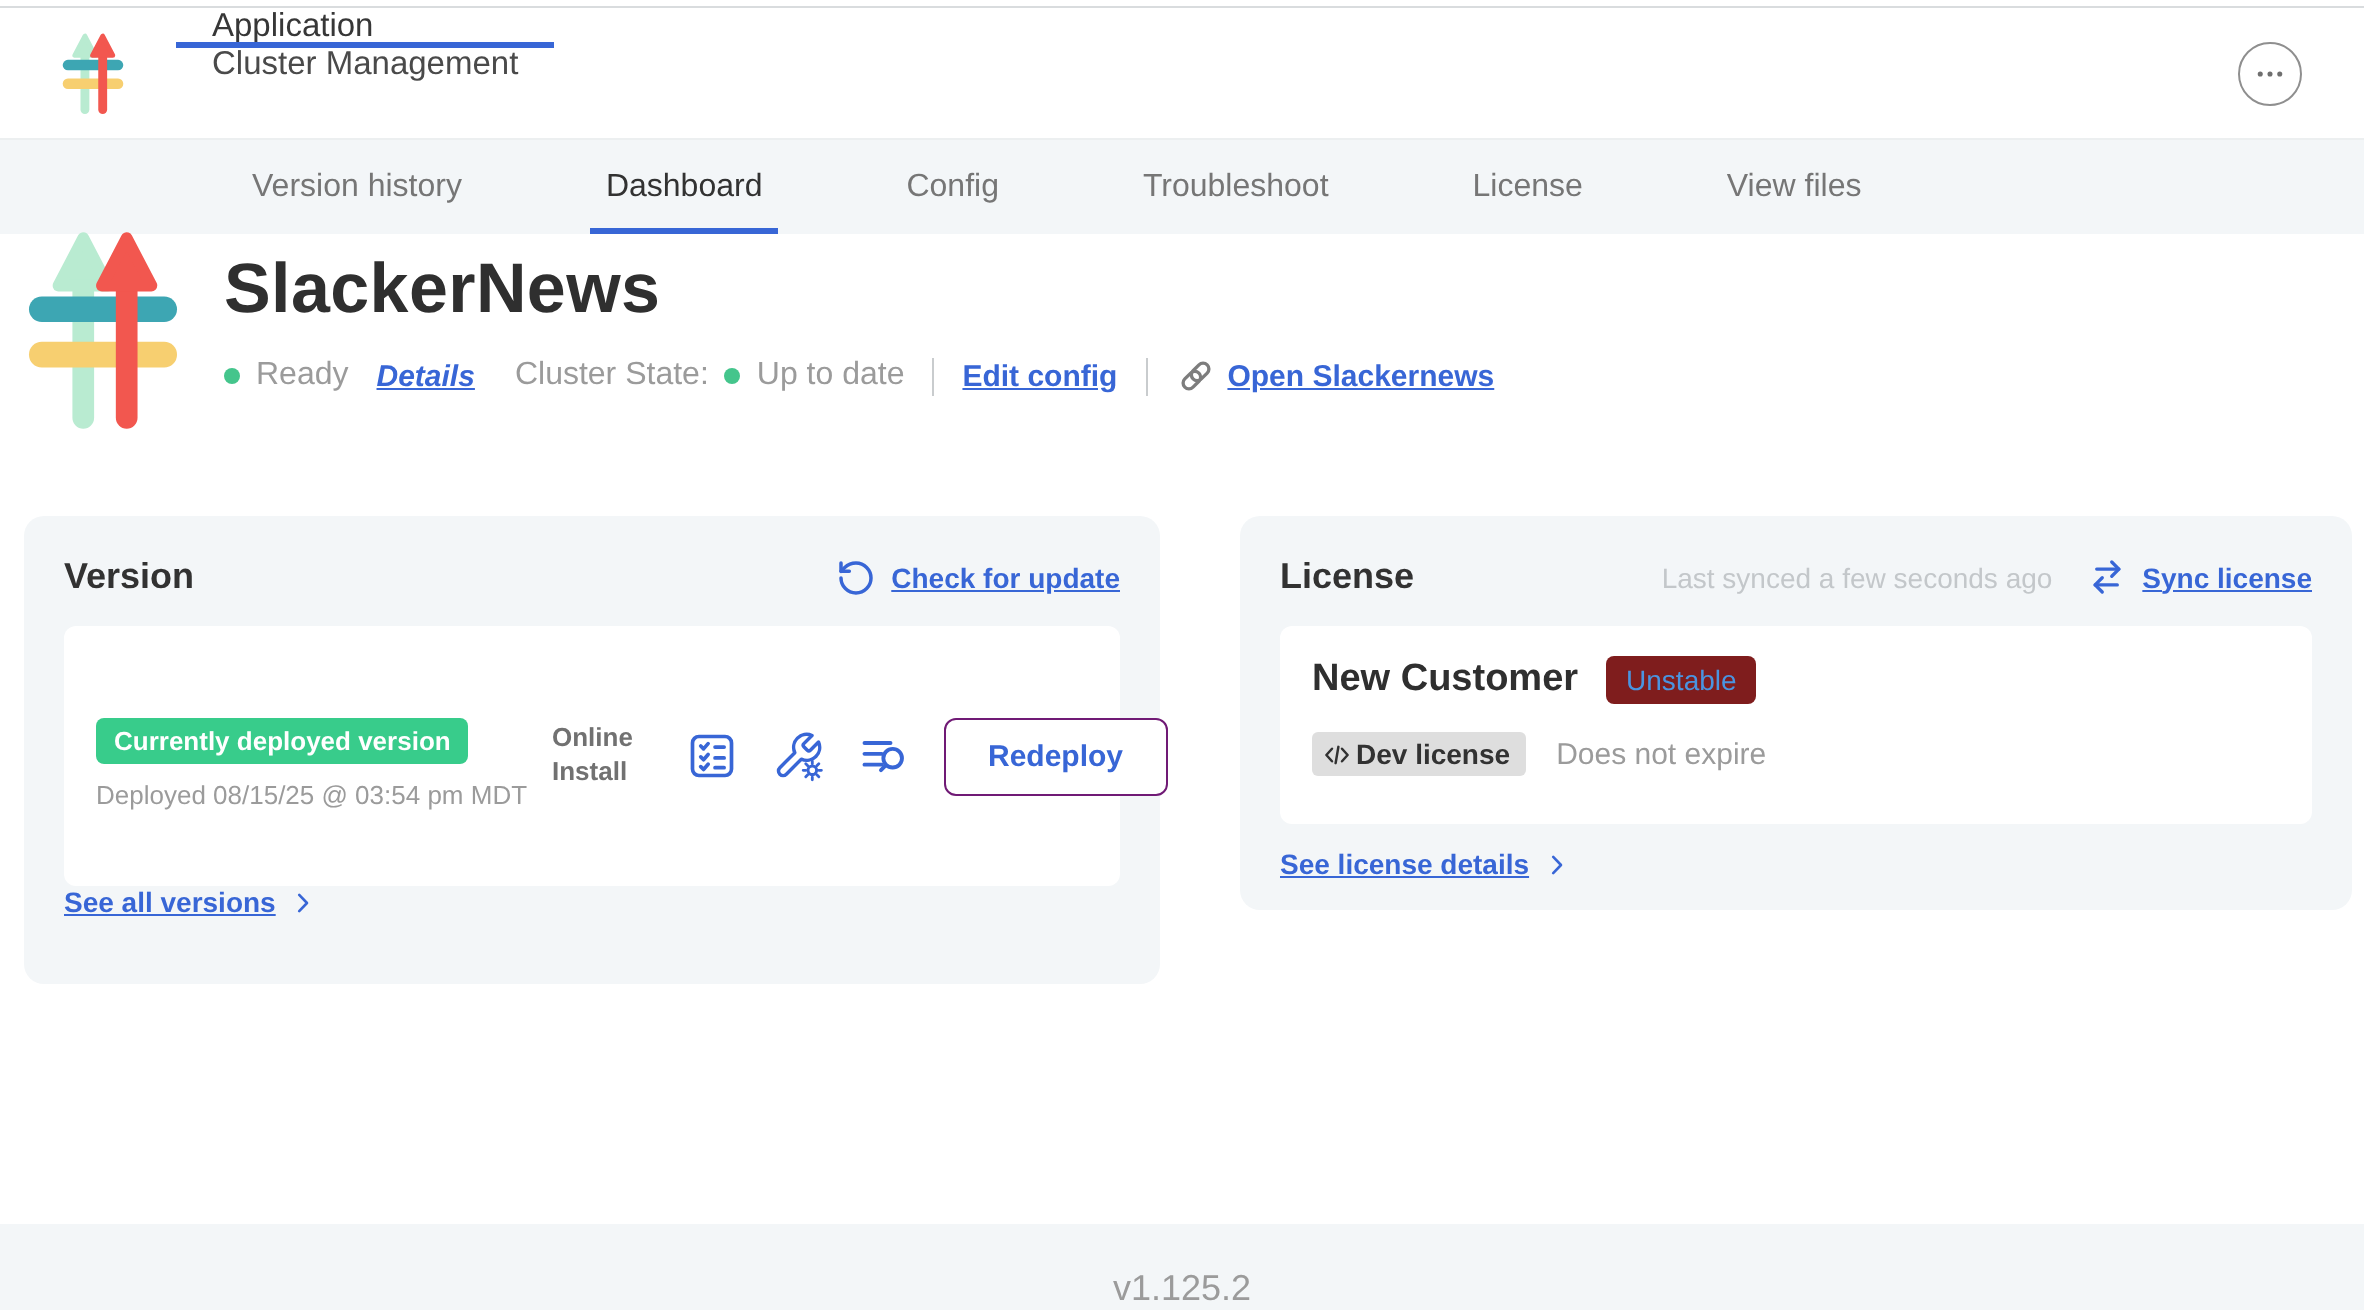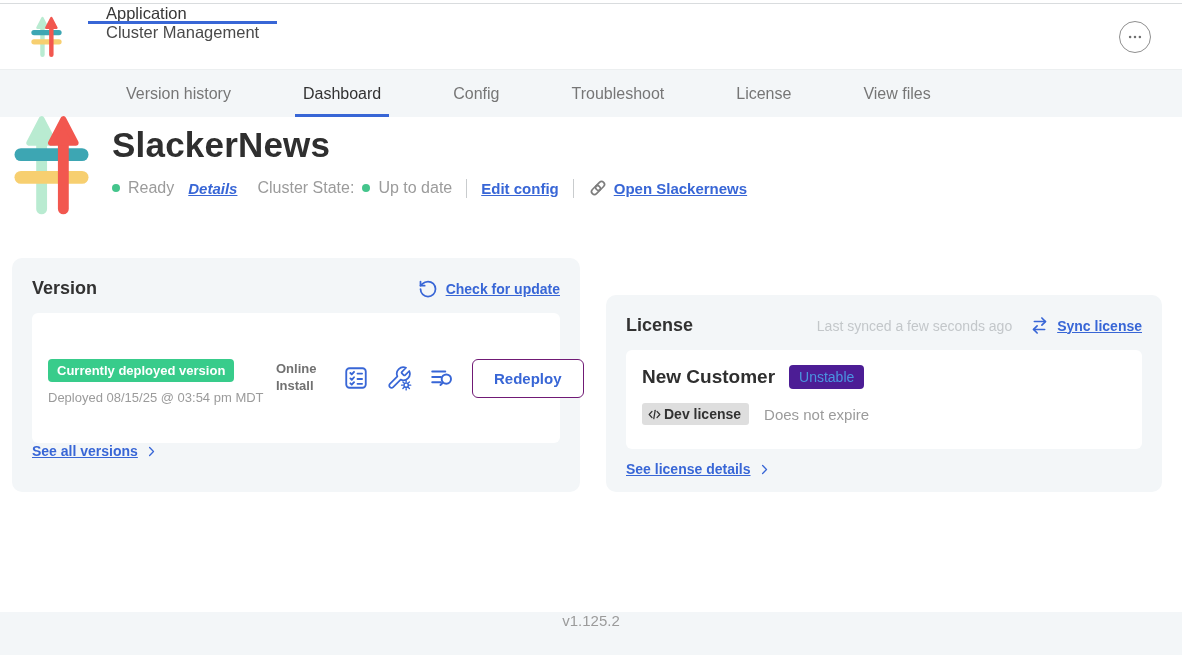--- a/index.html
+++ b/index.html
@@ -56,21 +56,21 @@
   .dot { width:8px; height:8px; border-radius:50%; background:#44c58c; flex:0 0 auto; }
   .status-row > * { margin-right:0; }
   .gap8 { margin-left:8px; } .gap14 { margin-left:14px;font-style:italic; } .gap20 { margin-left:20px; }
   .link { color:#3866d6; text-decoration:underline; font-weight:700; cursor:pointer; }
   .link.sm { font-size:15px; }
   .link.md { font-size:14px; }
   .vdiv { width:1px; height:19px; background:#c9ccce; margin:0 14px; }
   .openlink-icon { margin-right:6px; display:flex; }
 
   
-  .cards { position:absolute; top:258px; left:12px; display:flex; gap:26px; align-items:flex-end; }
+  .cards { position:absolute; top:258px; left:12px; display:flex; gap:40px; align-items:flex-start; }
   .card { background:#f3f6f8; border-radius:10px; padding:20px; }
   .version-card { width:568px; height:234px; }
   .license-card { width:556px; height:197px; }
   .card-header { display:flex; align-items:center; height:21px; }
   .card-title { font-size:18px; font-weight:700; color:#323232; }
   .header-right { margin-left:auto; display:flex; align-items:center; gap:8px; }
   .inner-card { background:#fff; border-radius:6px; margin-top:14px; }
 
   .version-inner { height:130px; padding:12px 16px; display:flex; align-items:center; }
   .version-left { width:228px; flex:0 0 auto; }
@@ -91,36 +91,36 @@
     font-size:15px; padding:10px 21px; border-radius:6px; cursor:pointer; font-family:inherit;
   }
   .card-footer-link { display:flex; align-items:center; gap:7px; }
   .chev { display:flex; }
   .chev svg { width:13px; height:13px; }
 
   .license-inner { height:99px; padding:15px 16px; }
   .license-row1 { display:flex; align-items:center; }
   .customer-name { font-size:19px; font-weight:600; color:#2f2f2f; }
   .channel-badge {
-    margin-left:14px; background:#4c1d95; color:#4a94e0; font-size:14px;
+    margin-left:14px; background:#7f1d1d; color:#4a94e0; font-size:14px;
     padding:4px 10px; border-radius:4px;
   }
   .license-row2 { margin-top:14px; display:flex; align-items:center; }
   .dev-badge {
     background:#dedede; color:#323232; font-weight:700; font-size:14px;
     padding:3px 8px 3px 5px; border-radius:3px; display:flex; align-items:center; gap:2px;
   }
   .expiry { margin-left:15px; font-size:15px; color:#9b9b9b; }
   .synced-text { font-size:14px; color:#c3c7ca; margin-right:10px; }
   .license-footer-link { margin-top:12px; }
 
   
   .footer {
     position:absolute; left:0; bottom:0; width:100%; height:43px; background:#f3f6f8;
-    display:flex; align-items:flex-start; justify-content:center; font-size:15px; color:#9b9b9b;
+    display:flex; align-items:flex-end; justify-content:center; font-size:18px; color:#9b9b9b;
   }
 </style>
 </head>
 <body>
 
 <div class="top-line"></div>
 
 <header class="topnav">
   <div class="brand">
     <svg viewBox="0 0 76 104" aria-hidden="true">

